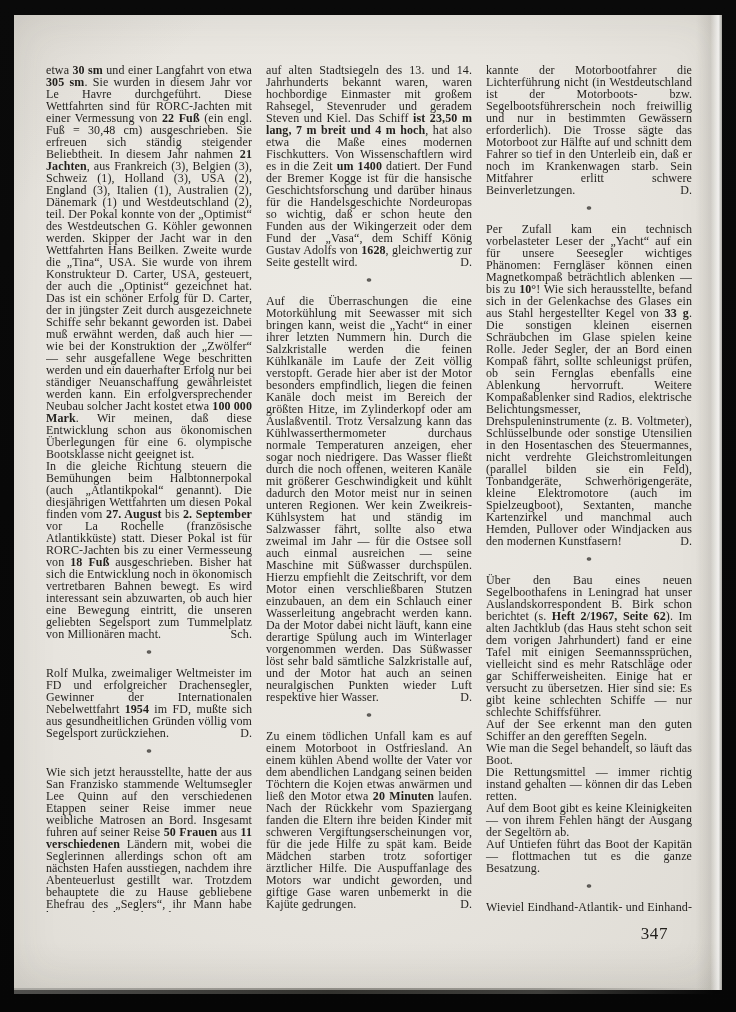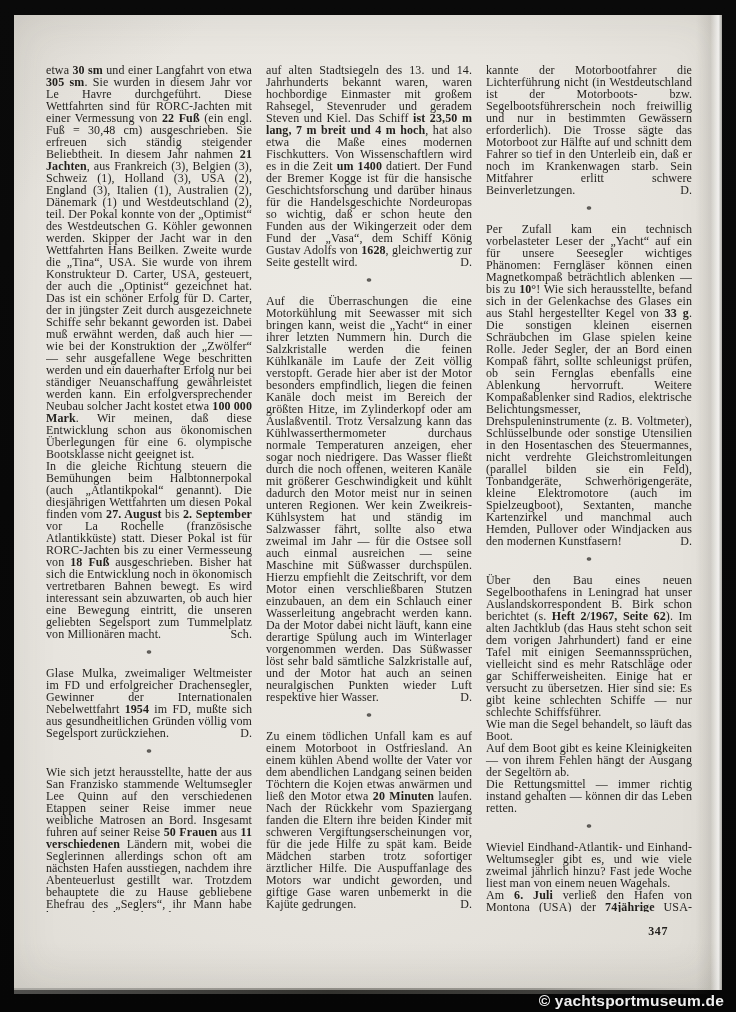--- a/index.html
+++ b/index.html
@@ -34,21 +34,21 @@
     color: #211f1c; letter-spacing: 0.1px;
   }
   .para .b { font-weight: 700; }
   .sig { float: right; padding-left: 10px; }
   .sep {
     text-align: center; font-size: 11px; font-weight: 700; line-height: 13px;
     margin: 7px 0; color: #211f1c;
   }
   .page-number {
     position: absolute; right: 68px; top: 924px;
-    font-size: 12px; font-weight: 700; color: #211f1c; letter-spacing: 0.6px;
+    font-size: 17px; font-weight: 400; color: #211f1c; letter-spacing: 0.6px;
   }
   .shadow-strip { 
     position: absolute; left: 14px; top: 988px; width: 700px; height: 6px;
     background: linear-gradient(to right, #8d8c88, #57564f 45%, #6d6c66 75%, rgba(0,0,0,0));
     opacity: 0.55;
   }
   .watermark {
     position: absolute; right: 12px; bottom: 2px;
     font-family: "Liberation Sans", "DejaVu Sans", sans-serif;
     font-weight: 700; font-size: 15.5px; color: #efefef;
@@ -60,21 +60,21 @@
 
 <div class="scan">
   <div class="paper"></div>
 
   <div class="content">
 
     <section class="col">
       <p class="para"><span>etwa </span><span class="b">30 sm</span><span> und einer Langfahrt von etwa </span><span class="b">305 sm</span><span>. Sie wurden in diesem Jahr vor Le Havre durchgeführt. Diese Wettfahrten sind für RORC-Jachten mit einer Vermessung von </span><span class="b">22 Fuß</span><span> (ein engl. Fuß = 30,48 cm) ausgeschrieben. Sie erfreuen sich ständig steigender Beliebtheit. In diesem Jahr nahmen </span><span class="b">21 Jachten</span><span>, aus Frankreich (3), Belgien (3), Schweiz (1), Holland (3), USA (2), England (3), Italien (1), Australien (2), Dänemark (1) und Westdeutschland (2), teil. Der Pokal konnte von der „Optimist“ des Westdeutschen G. Köhler gewonnen werden. Skipper der Jacht war in den Wettfahrten Hans Beilken. Zweite wurde die „Tina“, USA. Sie wurde von ihrem Konstrukteur D. Carter, USA, gesteuert, der auch die „Optinist“ gezeichnet hat. Das ist ein schöner Erfolg für D. Carter, der in jüngster Zeit durch ausgezeichnete Schiffe sehr bekannt geworden ist. Dabei muß erwähnt werden, daß auch hier — wie bei der Konstruktion der „Zwölfer“ — sehr ausgefallene Wege beschritten werden und ein dauerhafter Erfolg nur bei ständiger Neuanschaffung gewährleistet werden kann. Ein erfolgversprechender Neubau solcher Jacht kostet etwa </span><span class="b">100 000 Mark</span><span>. Wir meinen, daß diese Entwicklung schon aus ökonomischen Überlegungen für eine 6. olympische Bootsklasse nicht geeignet ist.</span></p>
       <p class="para"><span><span>In die gleiche Richtung steuern die Bemühungen beim Halbtonnerpokal (auch „Atlantikpokal“ genannt). Die diesjährigen Wettfahrten um diesen Pokal finden vom </span><span class="b">27. August</span><span> bis </span><span class="b">2. September</span><span> vor La Rochelle (französische Atlantikküste) statt. Dieser Pokal ist für RORC-Jachten bis zu einer Vermesseung von </span><span class="b">18 Fuß</span><span> ausgeschrieben. Bisher hat sich die Entwicklung noch in ökonomisch vertretbaren Bahnen bewegt. Es wird interessant sein abzuwarten, ob auch hier eine Bewegung eintritt, die unseren geliebten Segelsport zum Tummelplatz von Millionären macht.</span></span><span class="sig">Sch.</span></p>
       <div class="sep">*</div>
-      <p class="para"><span><span>Glase Mulka, zweimaliger Weltmeister im FD und erfolgreicher Drachensegler, Gewinner der Internationalen Nebelwettfahrt </span><span class="b">1954</span><span> im FD, mußte sich aus gesundheitlichen Gründen völlig vom Segelsport zurückziehen.</span></span><span class="sig">D.</span></p>
+      <p class="para"><span><span>Rolf Mulka, zweimaliger Weltmeister im FD und erfolgreicher Drachensegler, Gewinner der Internationalen Nebelwettfahrt </span><span class="b">1954</span><span> im FD, mußte sich aus gesundheitlichen Gründen völlig vom Segelsport zurückziehen.</span></span><span class="sig">D.</span></p>
       <div class="sep">*</div>
       <p class="para"><span><span>Wie sich jetzt herausstellte, hatte der aus San Franzisko stammende Weltumsegler Lee Quinn auf den verschiedenen Etappen seiner Reise immer neue weibliche Matrosen an Bord. Insgesamt fuhren auf seiner Reise </span><span class="b">50 Frauen</span><span> aus </span><span class="b">11 verschiedenen</span><span> Ländern mit, wobei die Seglerinnen allerdings schon oft am nächsten Hafen ausstiegen, nachdem ihre Abenteuerlust gestillt war. Trotzdem behauptete die zu Hause gebliebene Ehefrau des „Seglers“, ihr Mann habe keine Vielweiberei betrieben.</span></span><span class="sig">D.</span></p>
       <div class="sep">*</div>
 
     </section>
 
     <section class="col">
       <p class="para"><span><span>auf alten Stadtsiegeln des 13. und 14. Jahrhunderts bekannt waren, waren hochbordige Einmaster mit großem Rahsegel, Stevenruder und geradem Steven und Kiel. Das Schiff </span><span class="b">ist 23,50 m lang, 7 m breit und 4 m hoch</span><span>, hat also etwa die Maße eines modernen Fischkutters. Von Wissenschaftlern wird es in die Zeit </span><span class="b">um 1400</span><span> datiert. Der Fund der Bremer Kogge ist für die hansische Geschichtsforschung und darüber hinaus für die Handelsgeschichte Nordeuropas so wichtig, daß er schon heute den Funden aus der Wikingerzeit oder dem Fund der „Vasa“, dem Schiff König Gustav Adolfs von </span><span class="b">1628</span><span>, gleichwertig zur Seite gestellt wird.</span></span><span class="sig">D.</span></p>
       <div class="sep">*</div>
       <p class="para"><span><span>Auf die Überraschungen die eine Motorkühlung mit Seewasser mit sich bringen kann, weist die „Yacht“ in einer ihrer letzten Nummern hin. Durch die Salzkristalle werden die feinen Kühlkanäle im Laufe der Zeit völlig verstopft. Gerade hier aber ist der Motor besonders empfindlich, liegen die feinen Kanäle doch meist im Bereich der größten Hitze, im Zylinderkopf oder am Auslaßventil. Trotz Versalzung kann das Kühlwasserthermometer durchaus normale Temperaturen anzeigen, eher sogar noch niedrigere. Das Wasser fließt durch die noch offenen, weiteren Kanäle mit größerer Geschwindigkeit und kühlt dadurch den Motor meist nur in seinen unteren Regionen. Wer kein Zweikreis-Kühlsystem hat und ständig im Salzwasser fährt, sollte also etwa zweimal im Jahr — für die Ostsee soll auch einmal ausreichen — seine Maschine mit Süßwasser durchspülen. Hierzu empfiehlt die Zeitschrift, vor dem Motor einen verschließbaren Stutzen einzubauen, an dem ein Schlauch einer Wasserleitung angebracht werden kann. Da der Motor dabei nicht läuft, kann eine derartige Spülung auch im Winterlager vorgenommen werden. Das Süßwasser löst sehr bald sämtliche Salzkristalle auf, und der Motor hat auch an seinen neuralgischen Punkten wieder Luft respektive hier Wasser.</span></span><span class="sig">D.</span></p>
@@ -83,26 +83,27 @@
       <div class="sep">*</div>
       <p class="para"><span>Ebenfalls zu einem tödlichen Motorbootunfall kam es auf dem Rhein. Mit etwa </span><span class="b">40 km/h</span><span> raste ein Motorboot auf den Schleppdraht eines Frachtschiffes auf, das gerade versuchte, ein anderes, festgekommenes freizuschleppen. Beide Schiffe waren ordnungsgemäß beleuchtet. Offenbar</span></p>
     </section>
 
     <section class="col">
       <p class="para"><span><span>kannte der Motorbootfahrer die Lichterführung nicht (in Westdeutschland ist der Motorboots- bzw. Segelbootsführerschein noch freiwillig und nur in bestimmten Gewässern erforderlich). Die Trosse sägte das Motorboot zur Hälfte auf und schnitt dem Fahrer so tief in den Unterleib ein, daß er noch im Krankenwagen starb. Sein Mitfahrer erlitt schwere Beinverletzungen.</span></span><span class="sig">D.</span></p>
       <div class="sep">*</div>
       <p class="para"><span><span>Per Zufall kam ein technisch vorbelasteter Leser der „Yacht“ auf ein für unsere Seesegler wichtiges Phänomen: Ferngläser können einen Magnetkompaß beträchtlich ablenken — bis zu </span><span class="b">10°</span><span>! Wie sich herausstellte, befand sich in der Gelenkachse des Glases ein aus Stahl hergestellter Kegel von </span><span class="b">33 g</span><span>. Die sonstigen kleinen eisernen Schräubchen im Glase spielen keine Rolle. Jeder Segler, der an Bord einen Kompaß fährt, sollte schleunigst prüfen, ob sein Fernglas ebenfalls eine Ablenkung hervorruft. Weitere Kompaßablenker sind Radios, elektrische Belichtungsmesser, Drehspuleninstrumente (z. B. Voltmeter), Schlüsselbunde oder sonstige Utensilien in den Hosentaschen des Steuermannes, nicht verdrehte Gleichstromleitungen (parallel bilden sie ein Feld), Tonbandgeräte, Schwerhörigengeräte, kleine Elektromotore (auch im Spielzeugboot), Sextanten, manche Kartenzirkel und manchmal auch Hemden, Pullover oder Windjacken aus den modernen Kunstfasern!</span></span><span class="sig">D.</span></p>
       <div class="sep">*</div>
       <p class="para"><span>Über den Bau eines neuen Segelboothafens in Leningrad hat unser Auslandskorrespondent B. Birk schon berichtet (s. </span><span class="b">Heft 2/1967, Seite 62</span><span>). Im alten Jachtklub (das Haus steht schon seit dem vorigen Jahrhundert) fand er eine Tafel mit einigen Seemannssprüchen, vielleicht sind es mehr Ratschläge oder gar Schifferweisheiten. Einige hat er versucht zu übersetzen. Hier sind sie: Es gibt keine schlechten Schiffe — nur schlechte Schiffsführer.</span></p>
+      <p class="para"><span>Auf der See erkennt man den guten Schiffer an den gerefften Segeln.</span></p>
       <p class="para"><span>Wie man die Segel behandelt, so läuft das Boot.</span></p>
+      <p class="para"><span>Die Rettungsmittel — immer richtig instand gehalten — können dir das Leben retten.</span></p>
       <p class="para"><span>Auf dem Boot gibt es keine Kleinigkeiten — von ihrem Fehlen hängt der Ausgang der Segeltörn ab.</span></p>
-      <p class="para"><span>Die Rettungsmittel — immer richtig instand gehalten — können dir das Leben retten.</span></p>
+      <p class="para"><span>Auf Untiefen führt das Boot der Kapitän — flottmachen tut es die ganze Besatzung.</span></p>
       <div class="sep">*</div>
       <p class="para"><span>Wieviel Eindhand-Atlantik- und Einhand-Weltumsegler gibt es, und wie viele zweimal jährlich hinzu? Fast jede Woche liest man von einem neuen Wagehals.</span></p>
       <p class="para"><span>Am </span><span class="b">6. Juli</span><span> verließ den Hafen von Montona (USA) der </span><span class="b">74jährige</span><span> USA-Sportler William Willis, um in einem </span><span class="b">4,5 m</span><span> langen Boot über </span><span class="b">4800 km</span></p>
     </section>
 
   </div>
 
   <div class="page-number">347</div>
   <div class="shadow-strip"></div>
-  <div class="watermark">© yachtsportmuseum.de</div>
 </div>
 
 </body></html>

